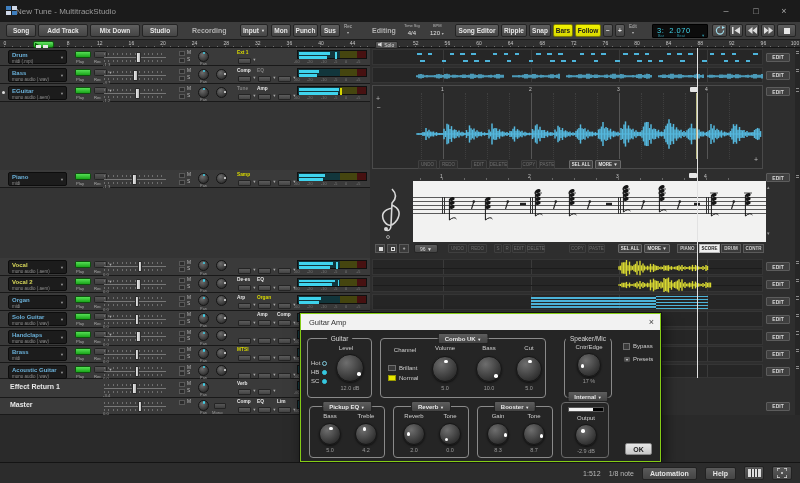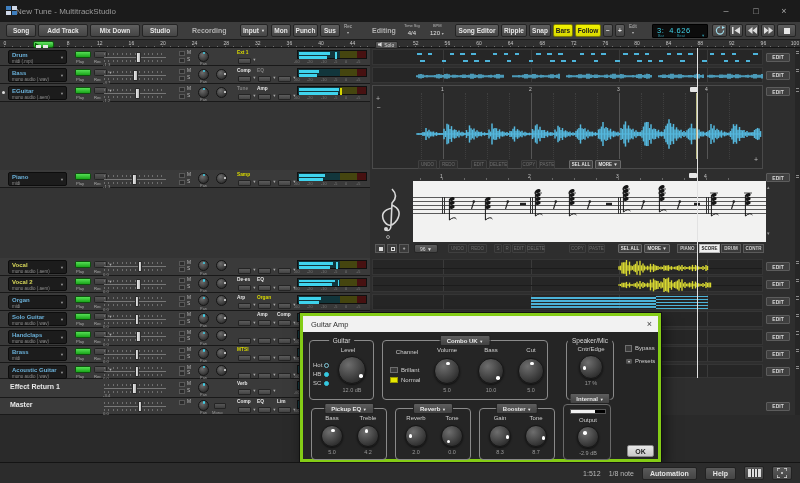--- a/index.html
+++ b/index.html
@@ -20,21 +20,21 @@
   .editbtn{position:absolute;width:24px;height:9px;background:#3f3f3f;border:1px solid #5c5c5c;border-radius:1px;color:#d8d8d8;font-size:5px;font-weight:bold;display:flex;align-items:center;justify-content:center;}
   .dimb{position:absolute;height:8.5px;background:#2f2f2f;border:1px solid #3f3f3f;border-radius:1px;color:#6e6e6e;font-size:4.5px;display:flex;align-items:center;justify-content:center;}
   .litb{position:absolute;height:8.5px;background:#414141;border:1px solid #6a6a6a;border-radius:1px;color:#e2e2e2;font-size:4.5px;font-weight:bold;display:flex;align-items:center;justify-content:center;}
   .tabb{position:absolute;height:9px;background:#3a3a3a;border:1px solid #5a5a5a;color:#cfcfcf;font-size:4.5px;font-weight:bold;display:flex;align-items:center;justify-content:center;}
   .tabb.active{background:#f0f0f0;color:#1a1a1a;border-color:#bbb;}
   
   .lcd{position:absolute;left:652px;top:1.5px;width:56px;height:14px;background:#0c0c0c;border:1px solid #000;border-radius:1px;}
   .lcd .big{position:absolute;left:4px;top:1px;color:#3fd4ea;font-family:"DejaVu Sans Mono",monospace;font-size:7.5px;letter-spacing:.5px;}
   .lcd .sm{position:absolute;top:9px;color:#2b8fa0;font-size:3.8px;}
   
-  .dialog{position:absolute;left:300px;top:313px;width:361px;height:149px;background:#252525;border:3px solid #84cc16;box-shadow:0 0 0 1px #111,3px 5px 14px rgba(0,0,0,.6);z-index:50;}
+  .dialog{position:absolute;left:300px;top:313px;width:361px;height:149px;background:#252525;border:1px solid #84cc16;box-shadow:0 0 0 1px #111,3px 5px 14px rgba(0,0,0,.6);z-index:50;}
   .dlg-title{position:absolute;left:0;top:0;width:100%;height:16px;background:#f2f2f2;color:#333;font-size:7.5px;display:flex;align-items:center;padding-left:8px;}
   .dlg-close{position:absolute;right:6px;top:3px;color:#444;font-size:9px;cursor:default;}
   .grp{position:absolute;border:1px solid #8a8a8a;border-radius:4px;}
   .grp-lbl{position:absolute;top:-4px;left:50%;transform:translateX(-50%);background:#252525;padding:0 4px;color:#d8d8d8;font-size:6.5px;white-space:nowrap;}
   .ddbtn{position:absolute;top:-6px;left:50%;transform:translateX(-50%);background:linear-gradient(#5e5e5e,#424242);border:1px solid #222;border-radius:2px;color:#e8e8e8;font-size:6px;font-weight:bold;padding:1.5px 6px;white-space:nowrap;}
   .dknob{position:absolute;border-radius:50%;background:radial-gradient(circle at 36% 30%,#6e6e6e,#2c2c2c 78%);border:1px solid #161616;box-shadow:0 1px 2px rgba(0,0,0,.6);}
   .dknob .dot{position:absolute;width:3.5px;height:3.5px;background:#fff;border-radius:50%;}
   .klbl{position:absolute;color:#cfcfcf;font-size:6px;text-align:center;}
   .kval{position:absolute;color:#9a9a9a;font-size:5.5px;text-align:center;}
   .chk{position:absolute;width:8px;height:6px;background:#3a3a3a;border:1px solid #6e6e6e;}
@@ -88,21 +88,21 @@
     <div class="stack" style="left:430px;top:1px;"><span style="font-size:4px;">BPM</span><br><span style="font-size:6px;color:#e2e2e2;">120</span><span style="font-size:3.5px;"> ▼</span></div>
     <div class="tb" style="left:455px;width:44px;">Song Editor</div>
     <div class="tb" style="left:501px;width:26px;">Ripple</div>
     <div class="tb" style="left:529px;width:22px;">Snap</div>
     <div class="tb yellow" style="left:553px;width:20px;">Bars</div>
     <div class="tb yellow" style="left:575px;width:26px;">Follow</div>
     <div class="tb" style="left:603px;width:10px;">−</div>
     <div class="tb" style="left:615px;width:10px;">+</div>
     <div class="stack" style="left:629px;"><span>Edit</span><br><span style="font-size:3.5px;">▼</span></div>
     <div class="lcd">
-      <span class="big"><span>3:</span> <span>4.626</span></span>
+      <span class="big"><span>3:</span> <span>2.070</span></span>
       <span class="sm" style="left:5px;">Bar</span>
       <span class="sm" style="left:24px;">Beat</span>
       <span class="sm" style="right:2px;">▼</span>
     </div>
     <div class="tb" style="left:712px;width:15px;">
         <svg width="10" height="9">
           <path d="M5 1 A3.6 3.6 0 1 0 8.6 4.6" stroke="#9fdcec" stroke-width="1.2" fill="none"></path>
           <path d="M7 0 L10 1.5 L7 3 Z" fill="#9fdcec"></path>
         </svg>
       </div>

